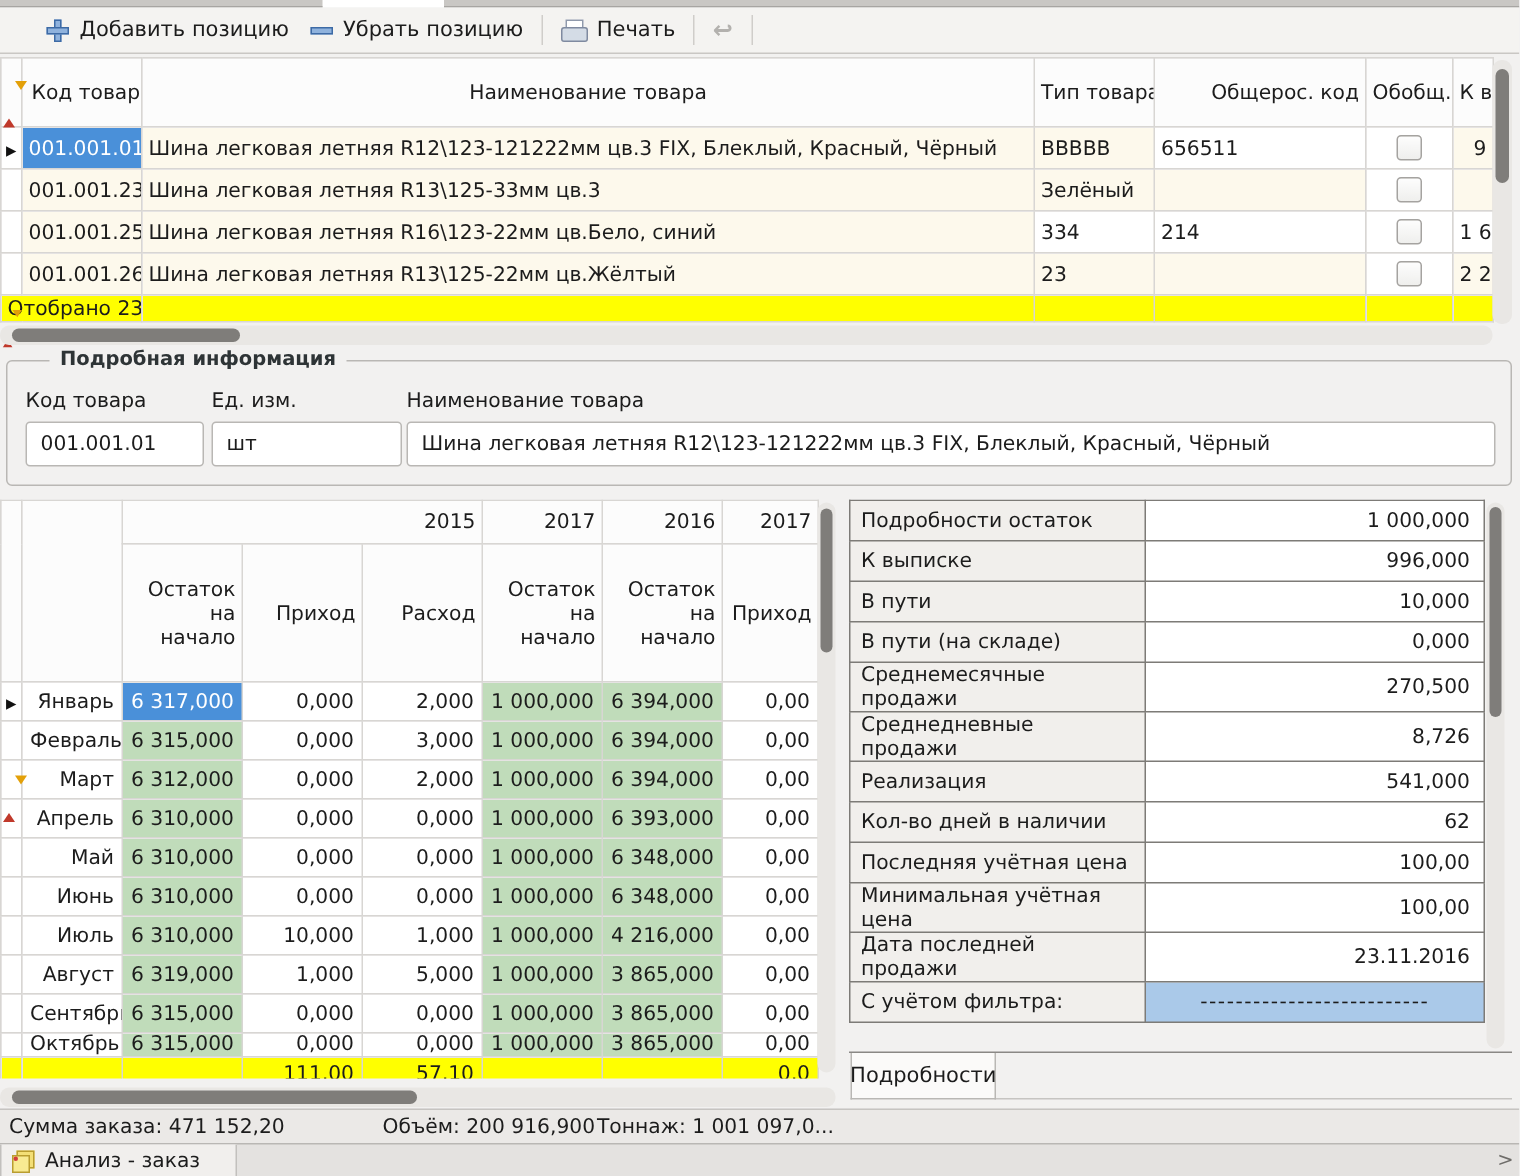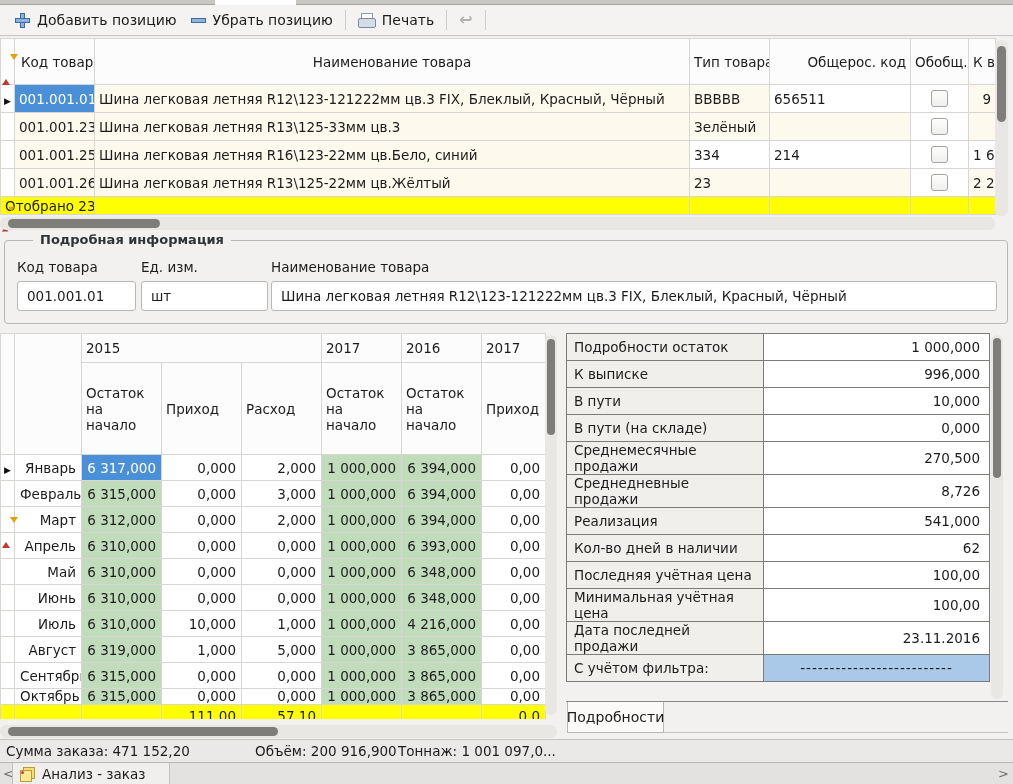--- a/index.html
+++ b/index.html
@@ -4,21 +4,21 @@
 <style>
   html,body{margin:0;padding:0;background:#f2f1f0;}
   .app{position:relative;width:1013px;height:784px;background:#f2f1f0;
        font-family:"DejaVu Sans","Liberation Sans",sans-serif;color:#1c1c1c;overflow:hidden;}
   .abs{position:absolute;}
   
   .topstrip{left:0;top:0;width:1013px;height:5px;background:#fff;}
   .topstrip .seg{position:absolute;top:0;height:4px;background:#c9c7c4;border-bottom:1px solid #a7a5a2;}
   
   .toolbar{left:0;top:5px;width:1013px;height:31px;background:#f4f3f1;border-bottom:1px solid #c9c7c4;
-           display:flex;align-items:center;padding-left:8px;box-sizing:border-box;font-size:14px;}
+           display:flex;align-items:center;padding-left:24px;box-sizing:border-box;font-size:14px;}
   .tbtn{display:flex;align-items:center;gap:7px;padding:3px 7px;border-radius:3px;cursor:default;}
   .tsep{width:1px;height:20px;background:#cfcdca;margin:0 5px;}
   
   .ic{position:relative;display:inline-block;}
   .ic-plus{width:15px;height:15px;}
   .ic-plus i{position:absolute;background:#8fb2dd;border:1px solid #3d6aa5;box-sizing:border-box;}
   .ic-plus .v{left:5px;top:0;width:5px;height:15px;}
   .ic-plus .h{left:0;top:5px;width:15px;height:5px;}
   .ic-minus{width:15px;height:7px;}
   .ic-minus i{position:absolute;left:0;top:1px;width:15px;height:5px;background:#8fb2dd;border:1px solid #3d6aa5;box-sizing:border-box;}
@@ -56,21 +56,21 @@
   
   .details{left:2px;top:240px;width:1004px;height:84px;border:1px solid #b9b7b4;border-radius:4px;
            box-sizing:border-box;}
   .details .legend{position:absolute;left:28px;top:-9px;background:#f2f1f0;padding:0 7px;
                    font-size:13px;font-weight:bold;color:#2e3436;}
   .flabel{position:absolute;font-size:13.5px;}
   .details input{position:absolute;height:30px;border:1px solid #b9b7b4;border-radius:3px;
                  padding:0 9px;font-size:13.5px;font-family:inherit;background:#fff;box-sizing:border-box;color:#1c1c1c;}
   
   .months{width:545px;font-size:13.5px;}
-  .months th{background:#fcfcfc;text-align:left;}
+  .months th{background:#fcfcfc;text-align:right;}
   .months th.yr{height:29px;}
   .months th.sub{height:92px;white-space:normal;}
   .months td{height:26px;text-align:right;background:#fff;padding:0 5px;}
   .months td.stub{padding:0;text-align:center;}
   .months td.g{background:#c0dcba;}
   .months td.sel{background:#4a90d9;color:#fff;}
   .months tr.clip td{height:6px;line-height:15px;vertical-align:top;padding-top:0;padding-bottom:0;}
   .months tr.yellow td{background:#ffff00;height:22px;}
   
   .stats{width:423px;font-size:13.5px;}
@@ -83,21 +83,21 @@
   .dtabbar{left:566px;top:701px;width:442px;height:33px;border-top:1px solid #8a8885;}
   .dtab{position:absolute;left:1px;top:0;width:97px;height:31px;background:#fbfaf9;
         border:1px solid #b9b7b4;border-top:none;box-sizing:border-box;
         display:flex;align-items:center;justify-content:center;font-size:14px;}
   .dtabline{position:absolute;left:98px;top:30px;right:0;height:1px;background:#c6c4c1;}
   .statusbar{left:0;top:739px;width:1013px;height:23px;background:#ebe9e7;border-top:1px solid #c6c4c1;
              font-size:13.5px;box-sizing:border-box;}
   .statusbar span{position:absolute;top:3px;}
   .wintabs{left:0;top:762px;width:1013px;height:22px;background:#e4e2e0;border-top:1px solid #b9b7b4;box-sizing:border-box;}
   .warr{position:absolute;top:3px;color:#6e6c69;font-size:13px;}
-  .wtab{position:absolute;left:12px;top:0;width:158px;height:22px;background:#f1efed;
+  .wtab{position:absolute;left:0;top:0;width:158px;height:22px;background:#f1efed;
         border:1px solid #c2c0bd;border-top:none;box-sizing:border-box;
         display:flex;align-items:center;gap:8px;padding-left:7px;font-size:13.5px;}
 </style>
 </head>
 <body>
 
 <div class="app">
 
   <div class="abs topstrip">
     <div class="seg" style="left:0;width:215px;"></div>

